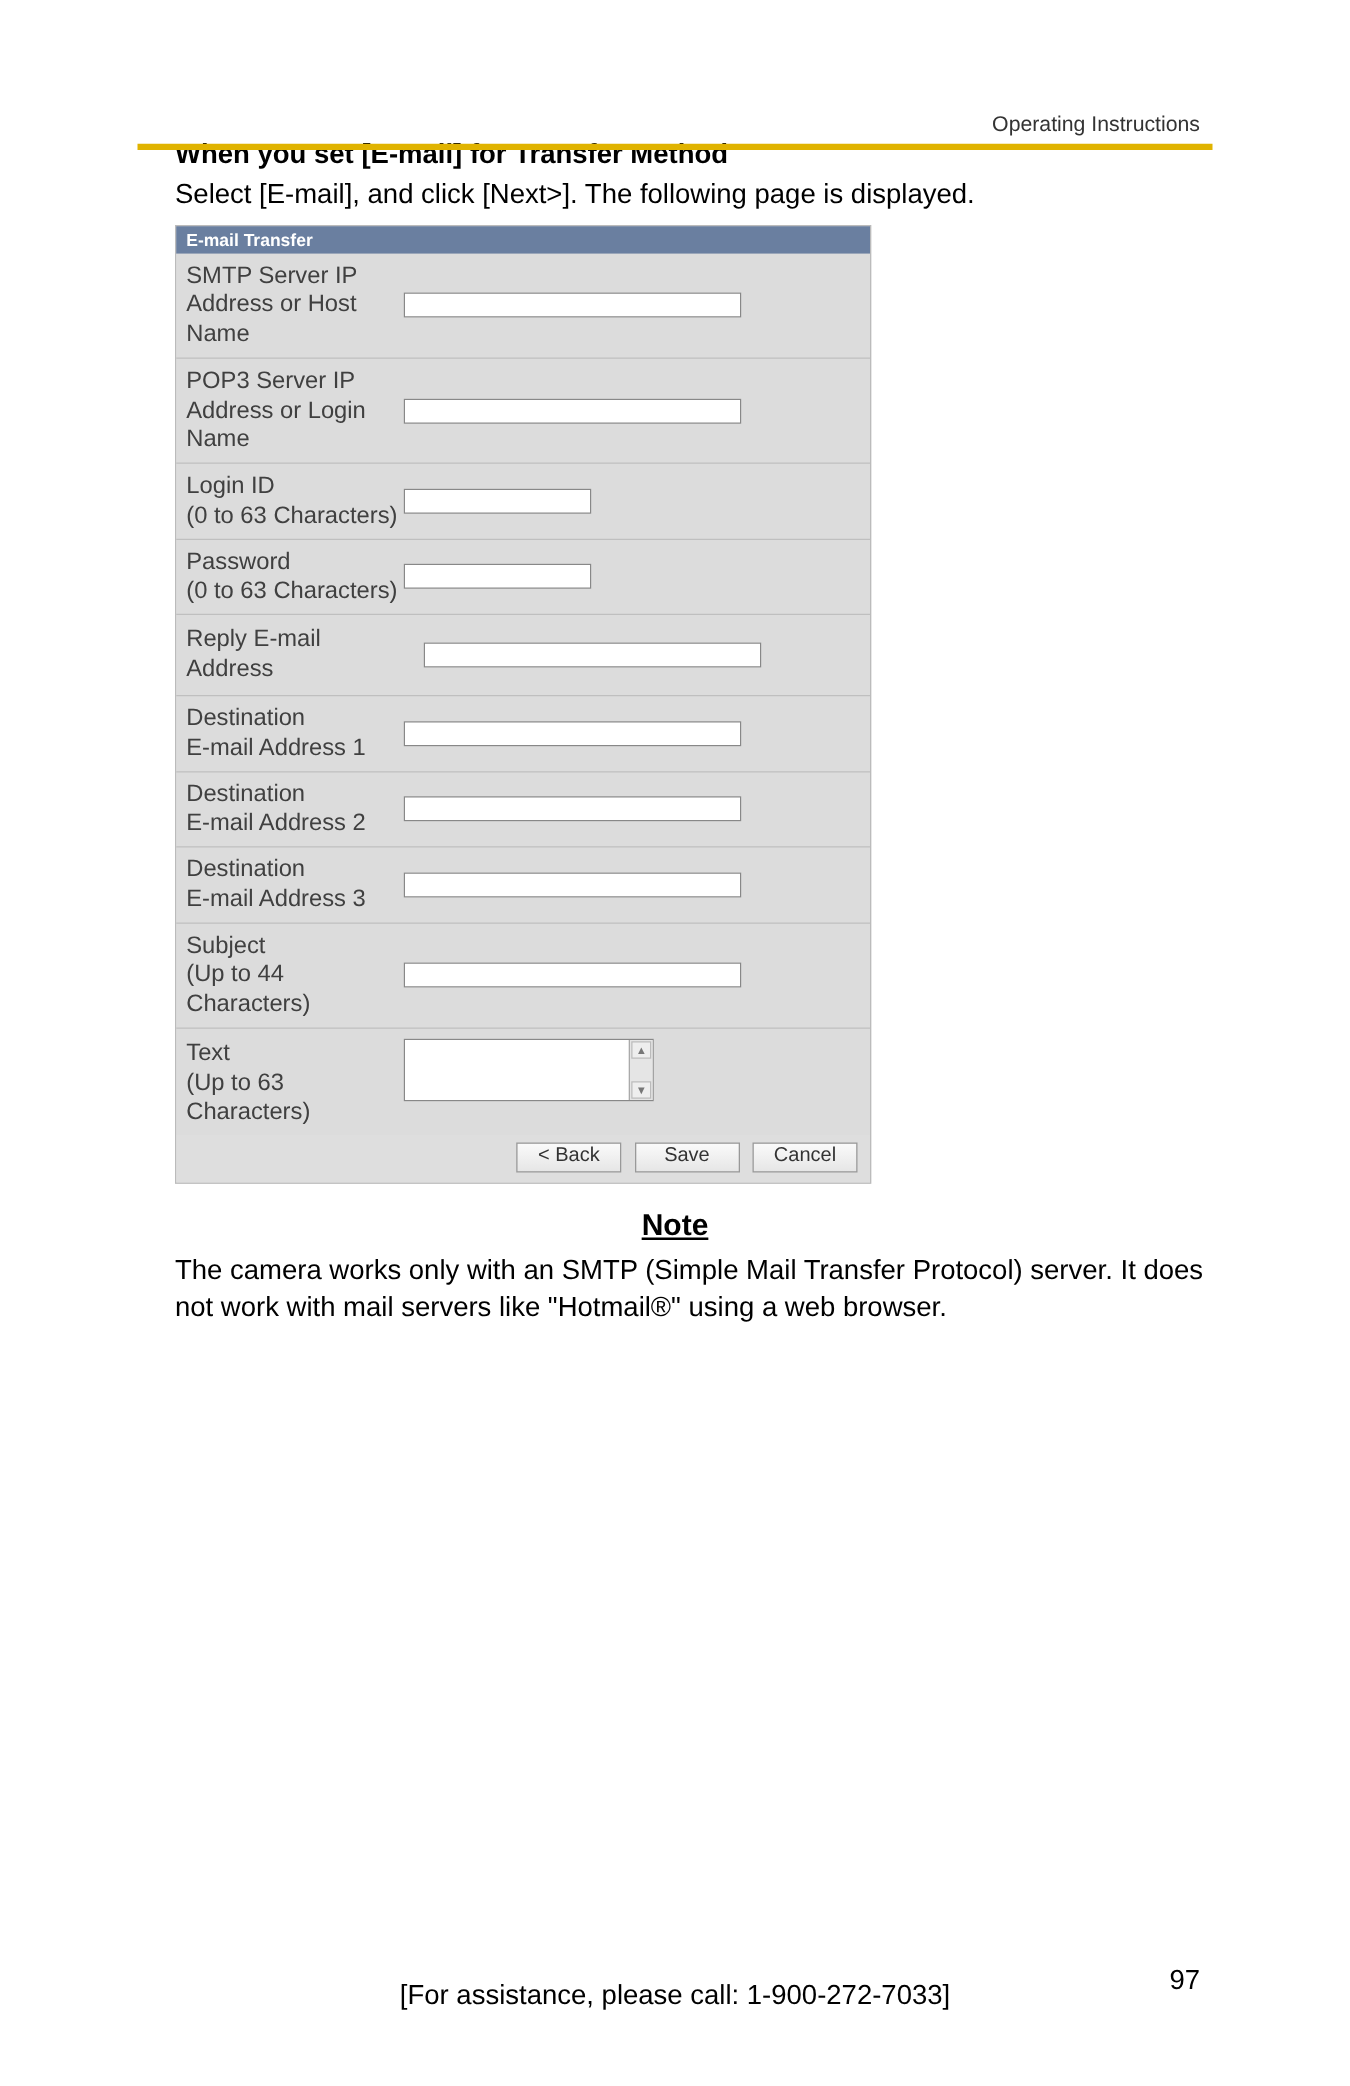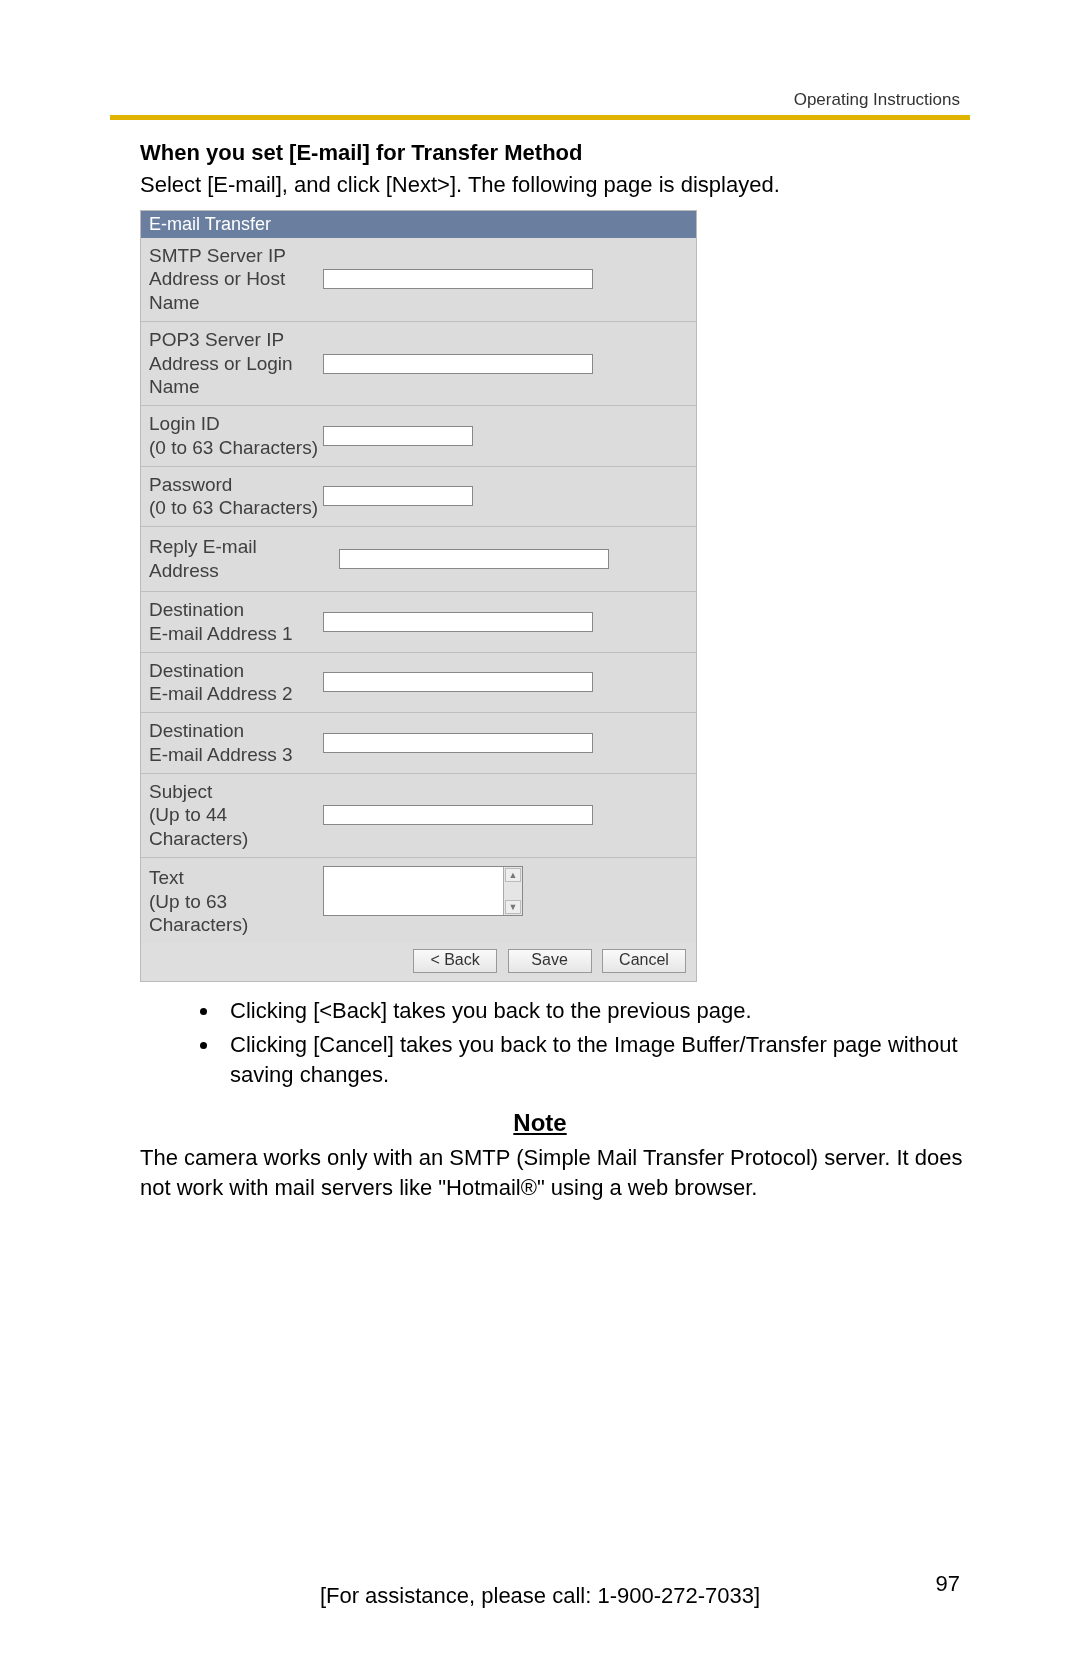--- a/index.html
+++ b/index.html
@@ -9,21 +9,21 @@
     height: 1669px;
     background: #ffffff;
     font-family: Arial, Helvetica, sans-serif;
     color: #000;
   }
   .page {
     position: relative;
     width: 1080px;
     height: 1669px;
     box-sizing: border-box;
-    padding: 90px 110px 60px 110px;
+    padding: 60px 110px 60px 110px;
   }
   .header-right {
     position: absolute;
     top: 90px;
     right: 120px;
     font-size: 17px;
     color: #333;
   }
   .rule {
     position: absolute;
@@ -49,22 +49,22 @@
   .form-wrap {
     width: 555px;
     margin-top: 8px;
     background: #d9d9d9;
     border: 1px solid #bbb;
     font-family: Tahoma, Arial, sans-serif;
   }
   .form-title {
     background: #6a7fa0;
     color: #fff;
-    font-weight: normal;
-    font-size: 18px;
+    font-weight: bold;
+    font-size: 14px;
     padding: 3px 8px;
   }
   .form-body {
     background: #dcdcdc;
   }
   .row {
     display: flex;
     border-bottom: 1px solid #bfbfbf;
     padding: 6px 8px;
     min-height: 40px;
@@ -255,24 +255,20 @@
         </div>
 
       </div>
       <div class="btnbar">
         <span class="btn">&lt; Back</span>
         <span class="btn">Save</span>
         <span class="btn">Cancel</span>
       </div>
     </div>
 
-    <ul class="bul">
-      <li>Clicking [&lt;Back] takes you back to the previous page.</li>
-      <li>Clicking [Cancel] takes you back to the Image Buffer/Transfer page without saving changes.</li>
-    </ul>
 
     <div class="note-h">Note</div>
     <p class="note-p">The camera works only with an SMTP (Simple Mail Transfer Protocol) server. It does not work with mail servers like "Hotmail®" using a web browser.</p>
 
   </div>
 
   <div class="footer">
     <span>[For assistance, please call: 1-900-272-7033]</span>
     <span class="pagenum">97</span>
   </div>

